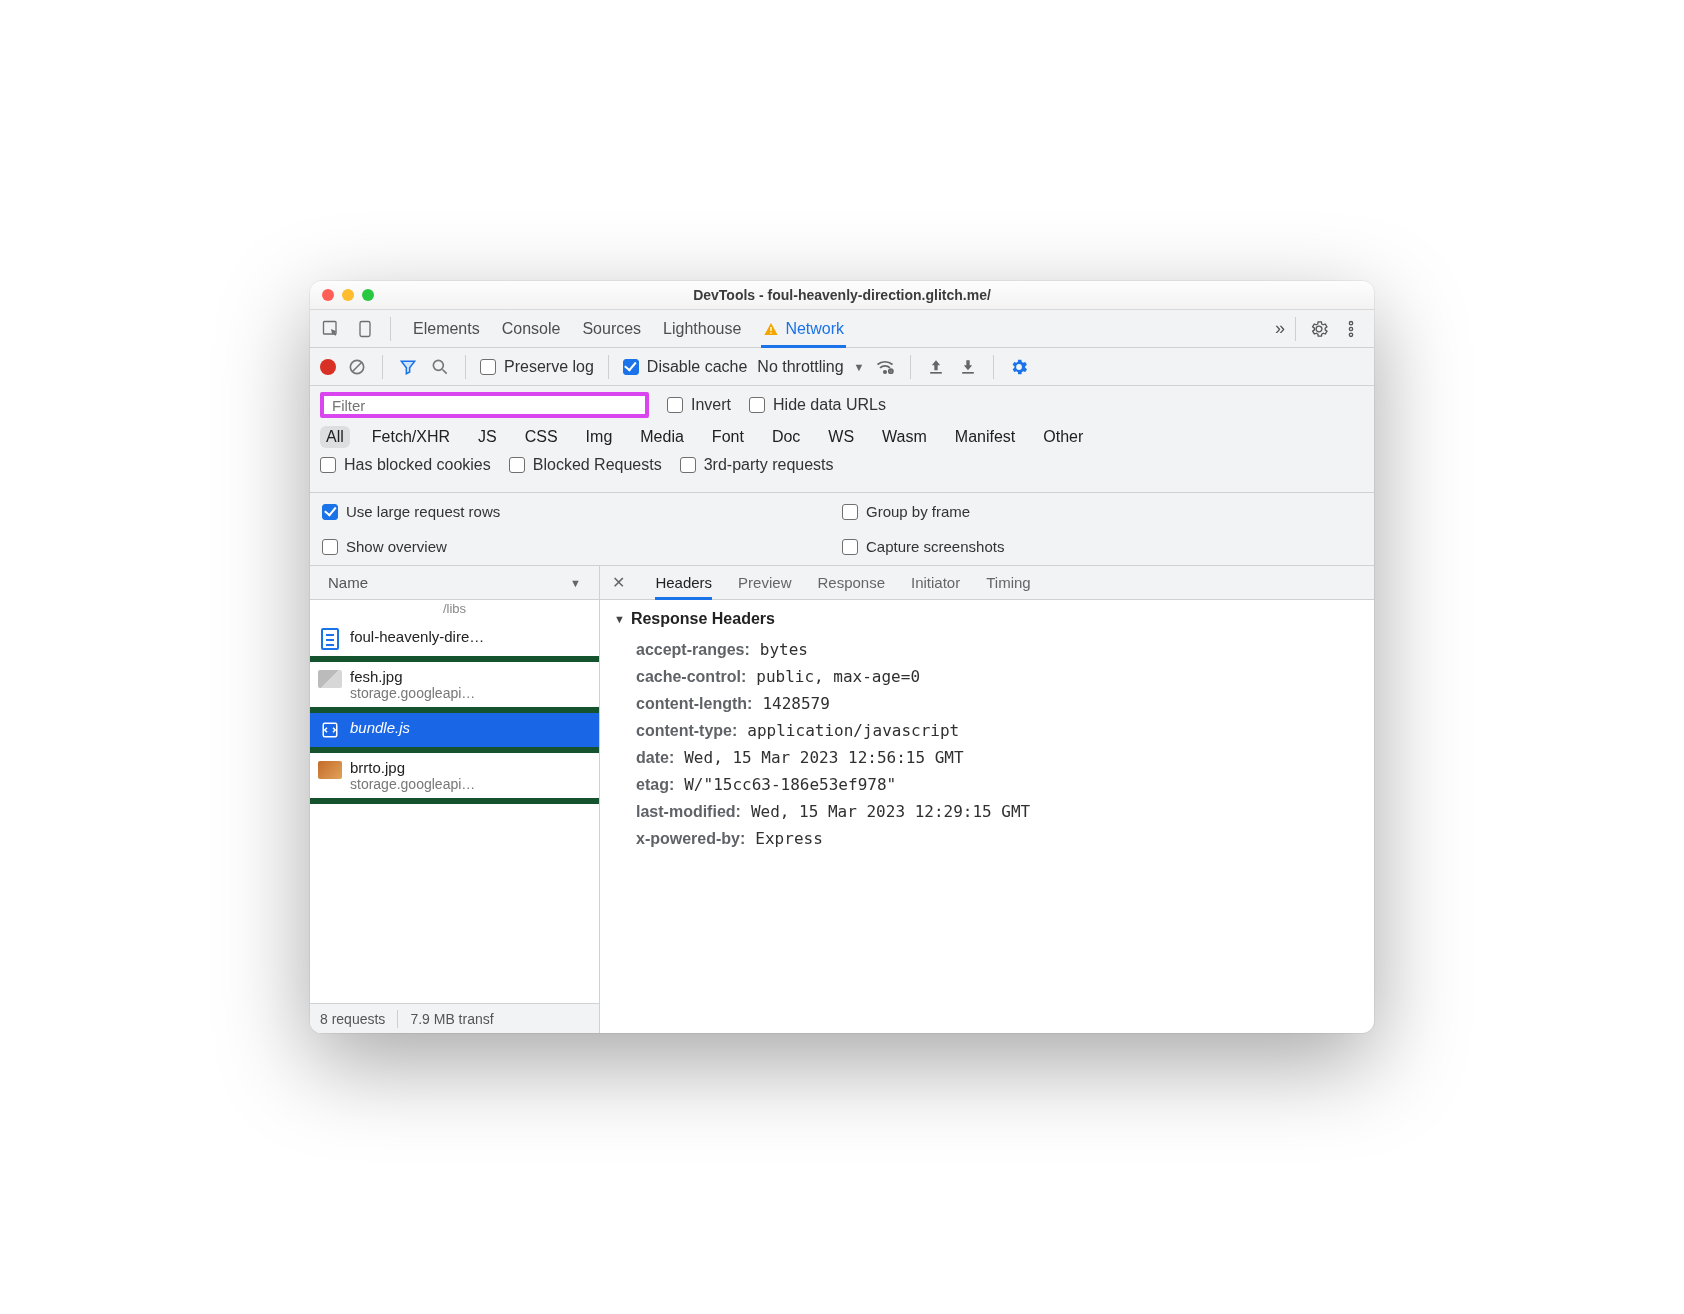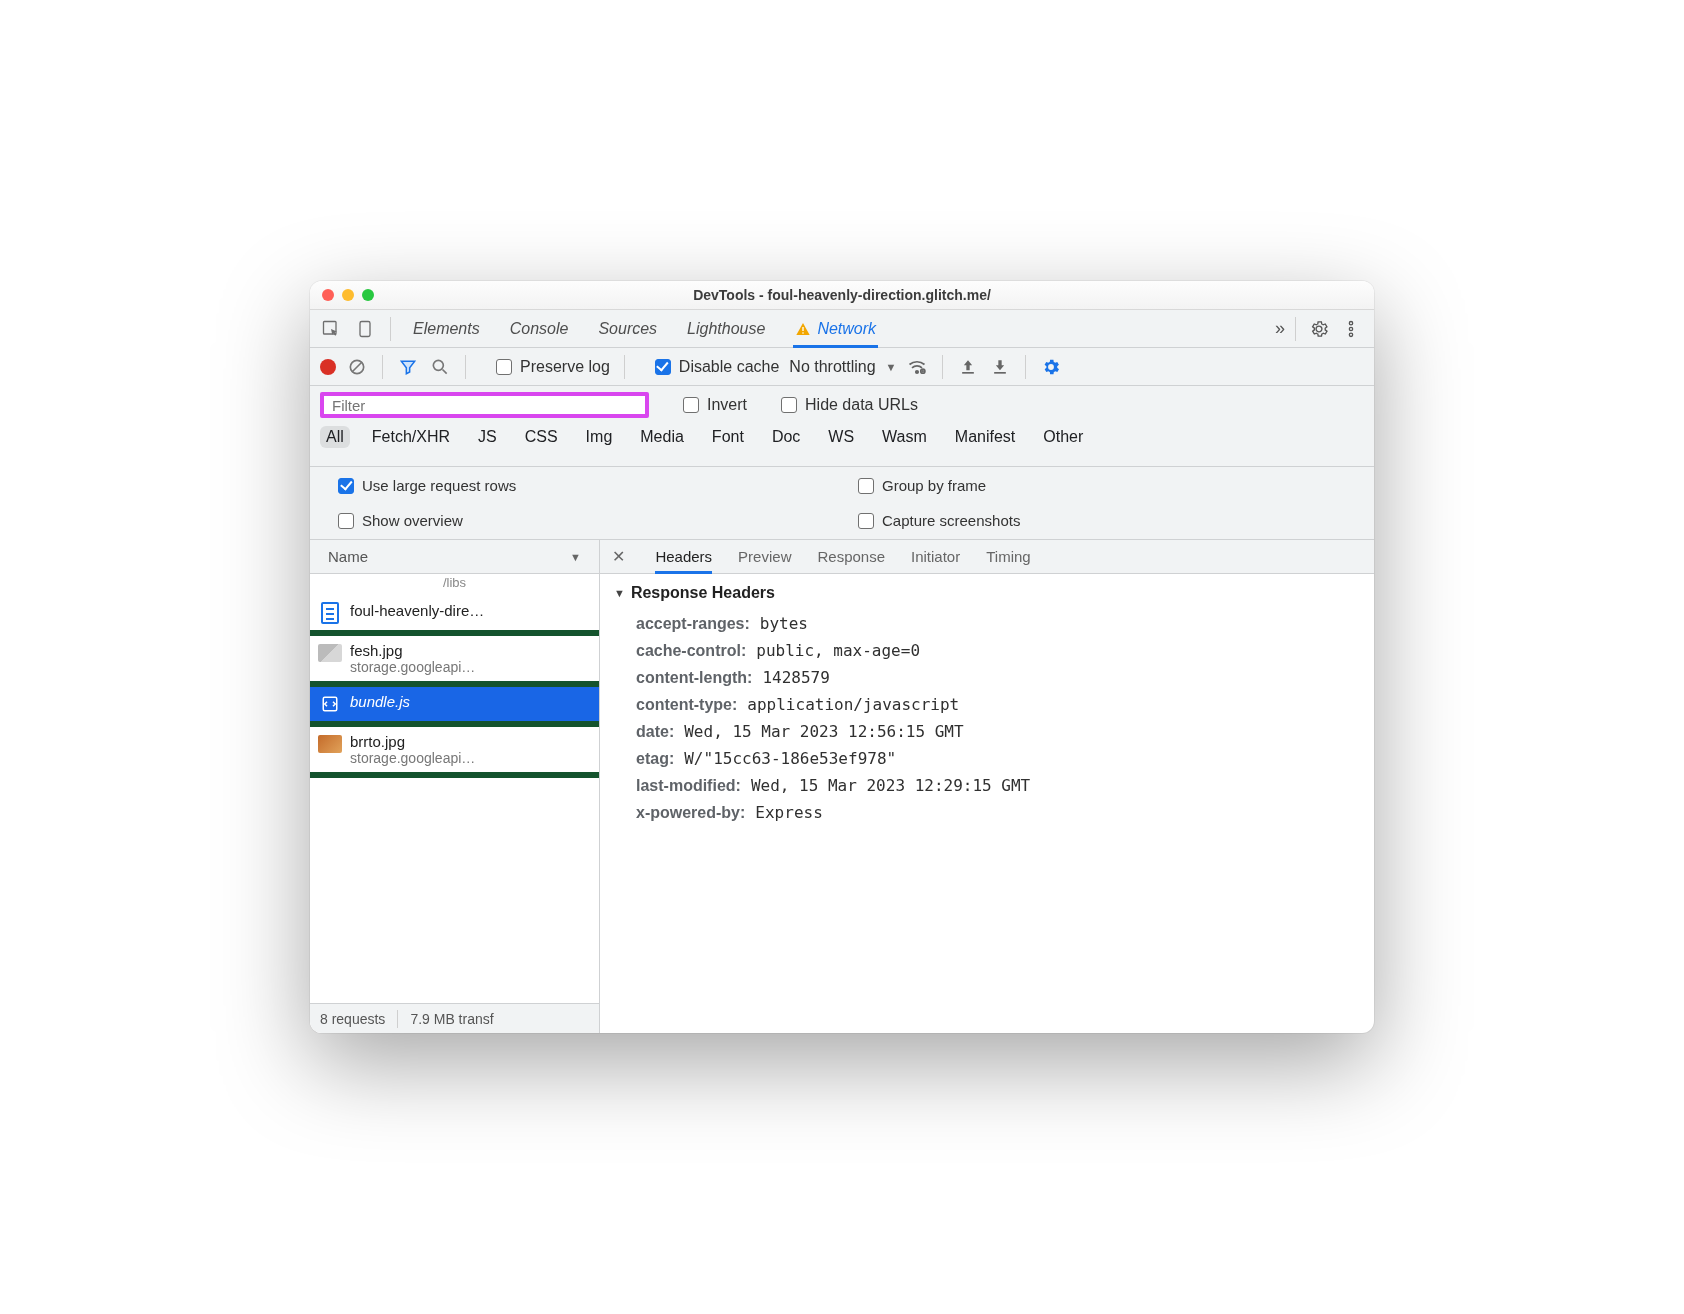--- a/index.html
+++ b/index.html
@@ -33,33 +33,33 @@
   
   .tabs-row{
     height:38px; display:flex; align-items:center;
     background:#f1f3f4; border-bottom:1px solid #cfd1d3;
     font-size:16px; color:#4e4e4e;
   }
   .tabs-left{display:flex; align-items:center; padding:0 8px; gap:8px;}
   .ticon{width:26px;height:26px;display:flex;align-items:center;justify-content:center;color:#6e6e6e;}
   .ticon svg{width:20px;height:20px;fill:none;stroke:currentColor;stroke-width:1.6;}
   .vsep{width:1px;height:24px;background:#cfcfcf;margin:0 4px;}
-  .tabs{display:flex;gap:30px;padding:0 10px;height:100%;font-style:italic;}
+  .tabs{display:flex;gap:22px;padding:0 10px;height:100%;}
   .tab{display:flex;align-items:center;gap:6px;height:100%;cursor:pointer;white-space:nowrap;}
   .tab.active{color:#1a73e8;position:relative;}
   .tab.active::after{content:"";position:absolute;left:-2px;right:-2px;bottom:-1px;height:3px;background:#1a73e8;}
   .warn-ico{width:16px;height:16px;}
   .tabs-right{margin-left:auto;display:flex;align-items:center;gap:6px;padding:0 10px;}
   .gear{color:#555;} .kebab{color:#555;}
   
   .toolbar{height:38px;display:flex;align-items:center;background:#f1f3f4;border-bottom:1px solid #cfd1d3;padding:0 10px;gap:10px;font-size:16px;color:#333;}
   .icobtn{width:22px;height:22px;display:flex;align-items:center;justify-content:center;color:#6e6e6e;}
   .icobtn svg{width:20px;height:20px;}
   .record{width:16px;height:16px;border-radius:50%;background:#d93025;}
-  .chk{display:flex;align-items:center;gap:8px;margin-left:16px;}
+  .chk{display:flex;align-items:center;gap:8px;}
   .cbox{width:16px;height:16px;border:1.5px solid #707070;border-radius:3px;background:#fff;display:inline-flex;align-items:center;justify-content:center;}
   .cbox.checked{background:#1a73e8;border-color:#1a73e8;}
   .cbox.checked::after{content:"";width:5px;height:9px;border:solid #fff;border-width:0 2px 2px 0;transform:rotate(40deg) translate(-1px,-1px);}
   .throttle{display:flex;align-items:center;gap:10px;}
   .caret{color:#666;font-size:11px;}
   
   .filter-area{background:#f1f3f4;border-bottom:1px solid #cfd1d3;padding:6px 10px 10px;font-size:16px;color:#333;}
   .frow{display:flex;align-items:center;gap:18px;flex-wrap:wrap;margin-bottom:8px;}
   .filter-input{width:329px;height:26px;border:4px solid #d946ef;background:#fff;padding:2px 8px;font-size:15px;color:#777;border-radius:2px;}
   .type-pills{display:flex;gap:16px;align-items:center;}
@@ -254,20 +254,34 @@
         <span class="pill">CSS</span>
         <span class="pill">Img</span>
         <span class="pill">Media</span>
         <span class="pill">Font</span>
         <span class="pill">Doc</span>
         <span class="pill">WS</span>
         <span class="pill">Wasm</span>
         <span class="pill">Manifest</span>
         <span class="pill">Other</span>
       </div>
+    <div class="frow">
+      <label class="chk">
+          <span class="cbox"></span>
+          <span>Has blocked cookies</span>
+        </label>
+      <label class="chk">
+          <span class="cbox"></span>
+          <span>Blocked Requests</span>
+        </label>
+      <label class="chk">
+          <span class="cbox"></span>
+          <span>3rd-party requests</span>
+        </label>
+    </div>
   </div>
 
   <div class="settings">
     <label class="chk">
         <span class="cbox checked"></span>
         <span>Use large request rows</span>
       </label>
     <label class="chk">
         <span class="cbox"></span>
         <span>Group by frame</span>

